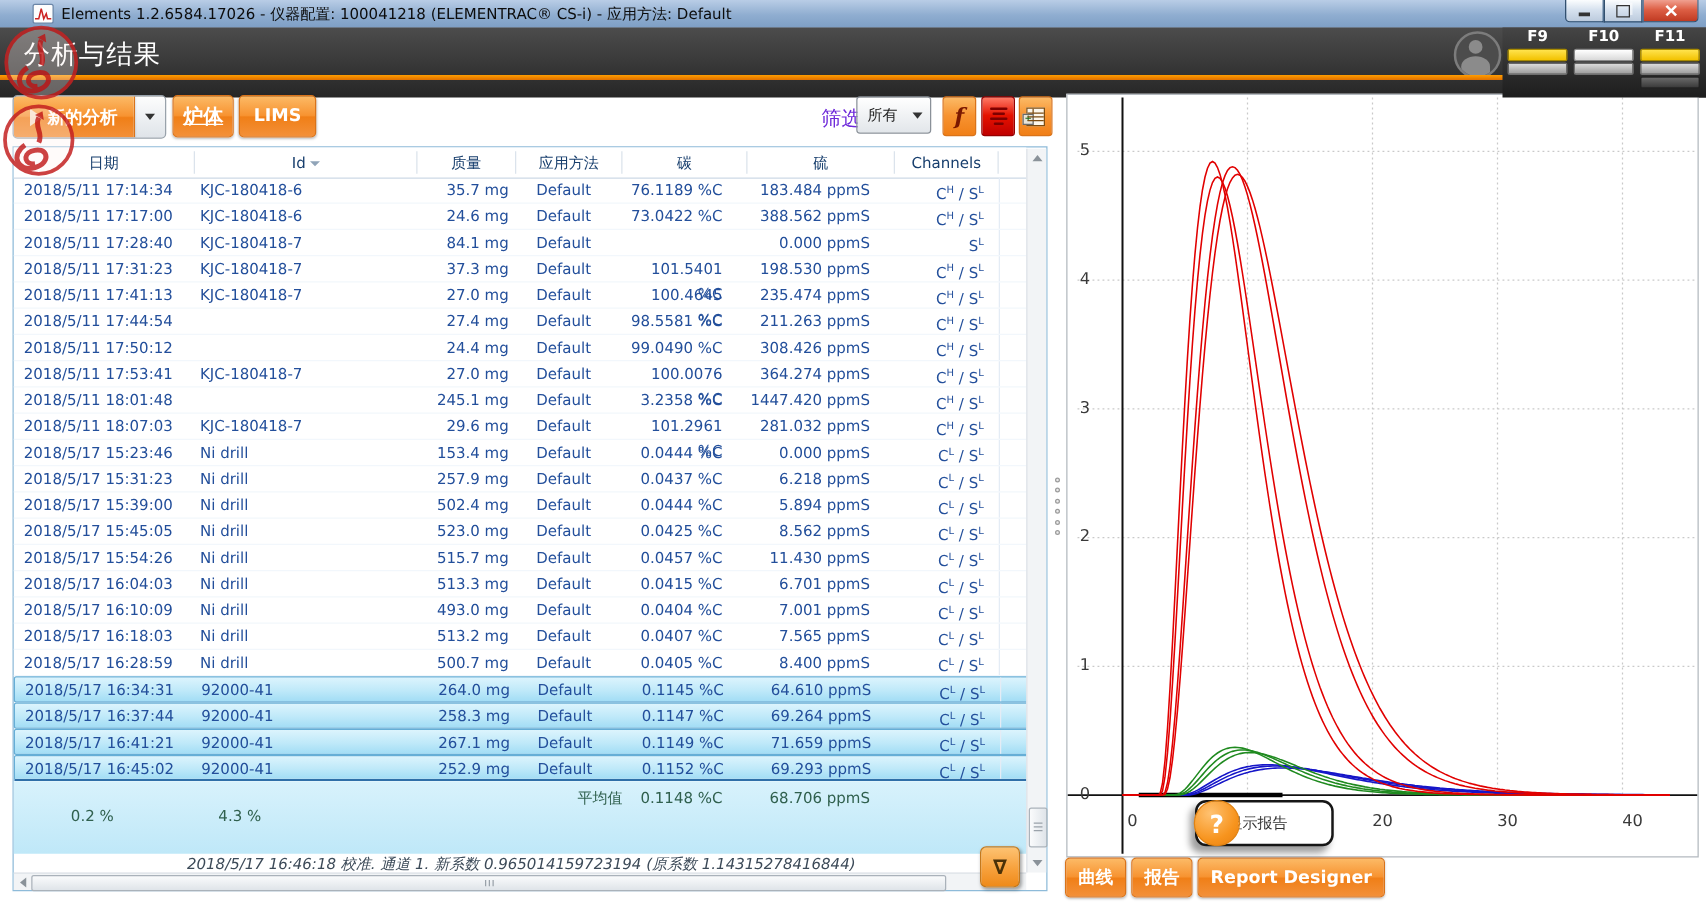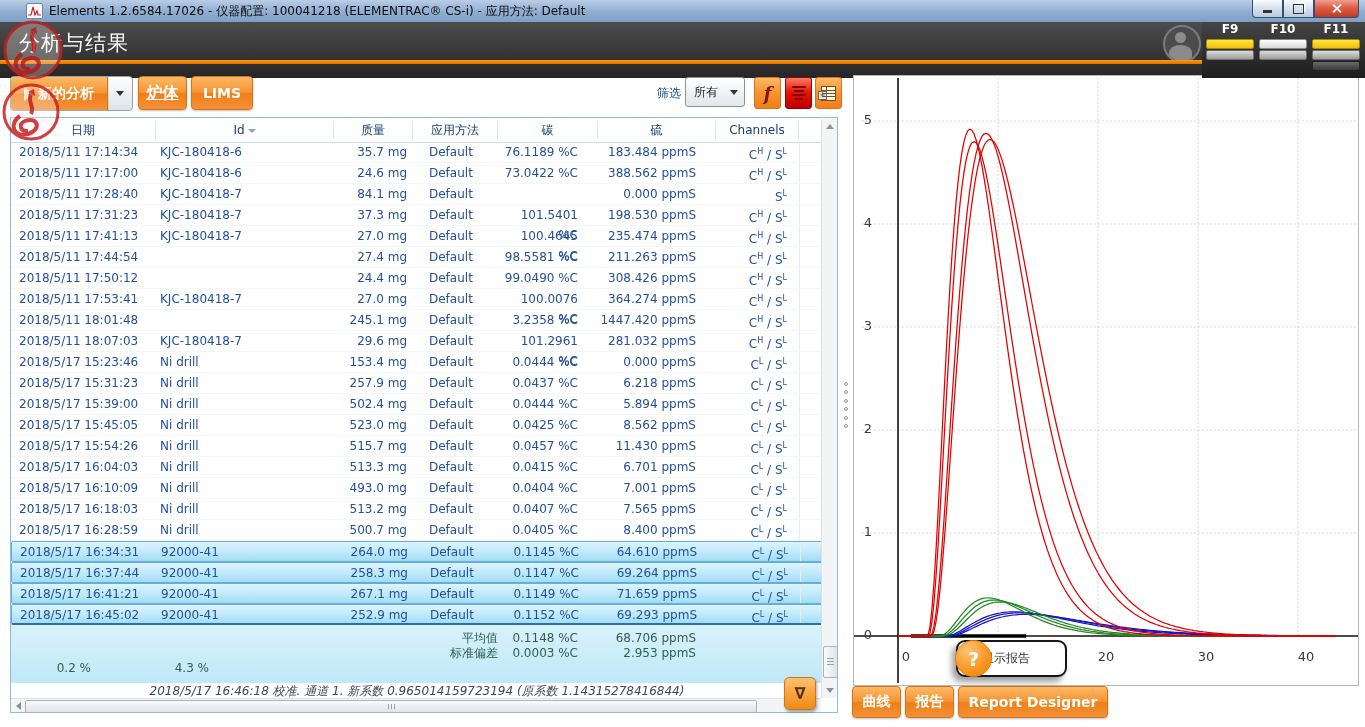--- a/index.html
+++ b/index.html
@@ -43,21 +43,21 @@
     border:1px solid #d9731a;border-radius:4px;color:#fff;font-weight:bold;
     display:flex;align-items:center;justify-content:center;box-shadow:0 1px 2px rgba(0,0,0,.25);cursor:default;}
   .splitnew{left:10px;top:76px;width:121px;height:33px;border:1px solid #99a2ab;border-radius:4px;
     background:linear-gradient(#fdfdfd,#dfe4e9);display:flex;overflow:hidden;}
   .splitnew .mainpart{flex:0 0 96px;border-radius:3px 0 0 3px;border:none;border-right:1px solid #d9731a;font-size:14px;}
   .tri-outline{width:0;height:0;border-left:10px solid #f7f1ea;border-top:7px solid transparent;border-bottom:7px solid transparent;margin-right:4px;opacity:.85;}
   .splitnew .arrowpart{flex:1;display:flex;align-items:center;justify-content:center;}
   .caret{width:0;height:0;border-left:4px solid transparent;border-right:4px solid transparent;border-top:5px solid #333;}
   .btn-furnace{left:138px;top:76px;width:47px;height:32px;font-size:16px;text-decoration:underline;}
   .btn-lims{left:191px;top:76px;width:60px;height:32px;font-size:14px;}
-  .filterlabel{left:657px;top:85px;font-size:12px;color:#0c4a6e;}
+  .filterlabel{left:657px;top:85px;font-size:16px;color:#6d28d9;}
   .dropdown{left:685px;top:77px;width:58px;height:28px;border:1px solid #8a9199;border-radius:3px;
     background:linear-gradient(#ffffff,#e2e6ea);display:flex;align-items:center;font-size:12px;color:#222;}
   .dropdown .val{margin-left:8px;flex:1;}
   .iconbtn{top:77px;width:25px;height:30px;border-radius:3px;display:flex;align-items:center;justify-content:center;}
   .btn-f{left:754px;background:linear-gradient(#fcba66,#f79331 48%,#f07f17);border:1px solid #d9731a;
     color:#7a1800;font-family:"DejaVu Serif","Liberation Serif",serif;font-style:italic;font-size:18px;font-weight:bold;}
   .btn-lines{left:785px;background:linear-gradient(#ff7a66,#e51200 48%,#c00000);border:1px solid #960000;flex-direction:column;}
   .btn-lines i{display:block;height:2px;background:#7d0000;border-radius:1px;margin:1px 0;}
   .btn-grid{left:815px;background:linear-gradient(#fcba66,#f79331 48%,#f07f17);border:1px solid #d9731a;}
   .gridico{width:13px;height:13px;background:#fdf7ec;border:1px solid #7c4c12;position:relative;}
@@ -449,25 +449,20 @@
         <span class="c5">69.293 ppmS</span>
         <span class="c6">C<sup>L</sup> / S<sup>L</sup></span>
         <span class="c7"></span>
       </div>
     </div>
   <div class="summary" id="summary">
       <div class="sline">
         <span class="sl0">平均值</span>
         <span class="sl1">0.1148 %C</span>
         <span class="sl2">68.706 ppmS</span>
-      </div>
-      <div class="sline">
-        <span class="sl0">标准偏差</span>
-        <span class="sl1">0.0003 %C</span>
-        <span class="sl2">2.953 ppmS</span>
       </div>
       <div class="sline">
         <span class="sl1">0.2 %</span>
         <span class="sl2">4.3 %</span>
       </div>
     </div>
   <div class="statusline">2018/5/17 16:46:18 校准. 通道 1. 新系数 0.965014159723194 (原系数 1.14315278416844)</div>
 
   <div class="vscroll">
     <span class="varrow" style="top:2px;">

